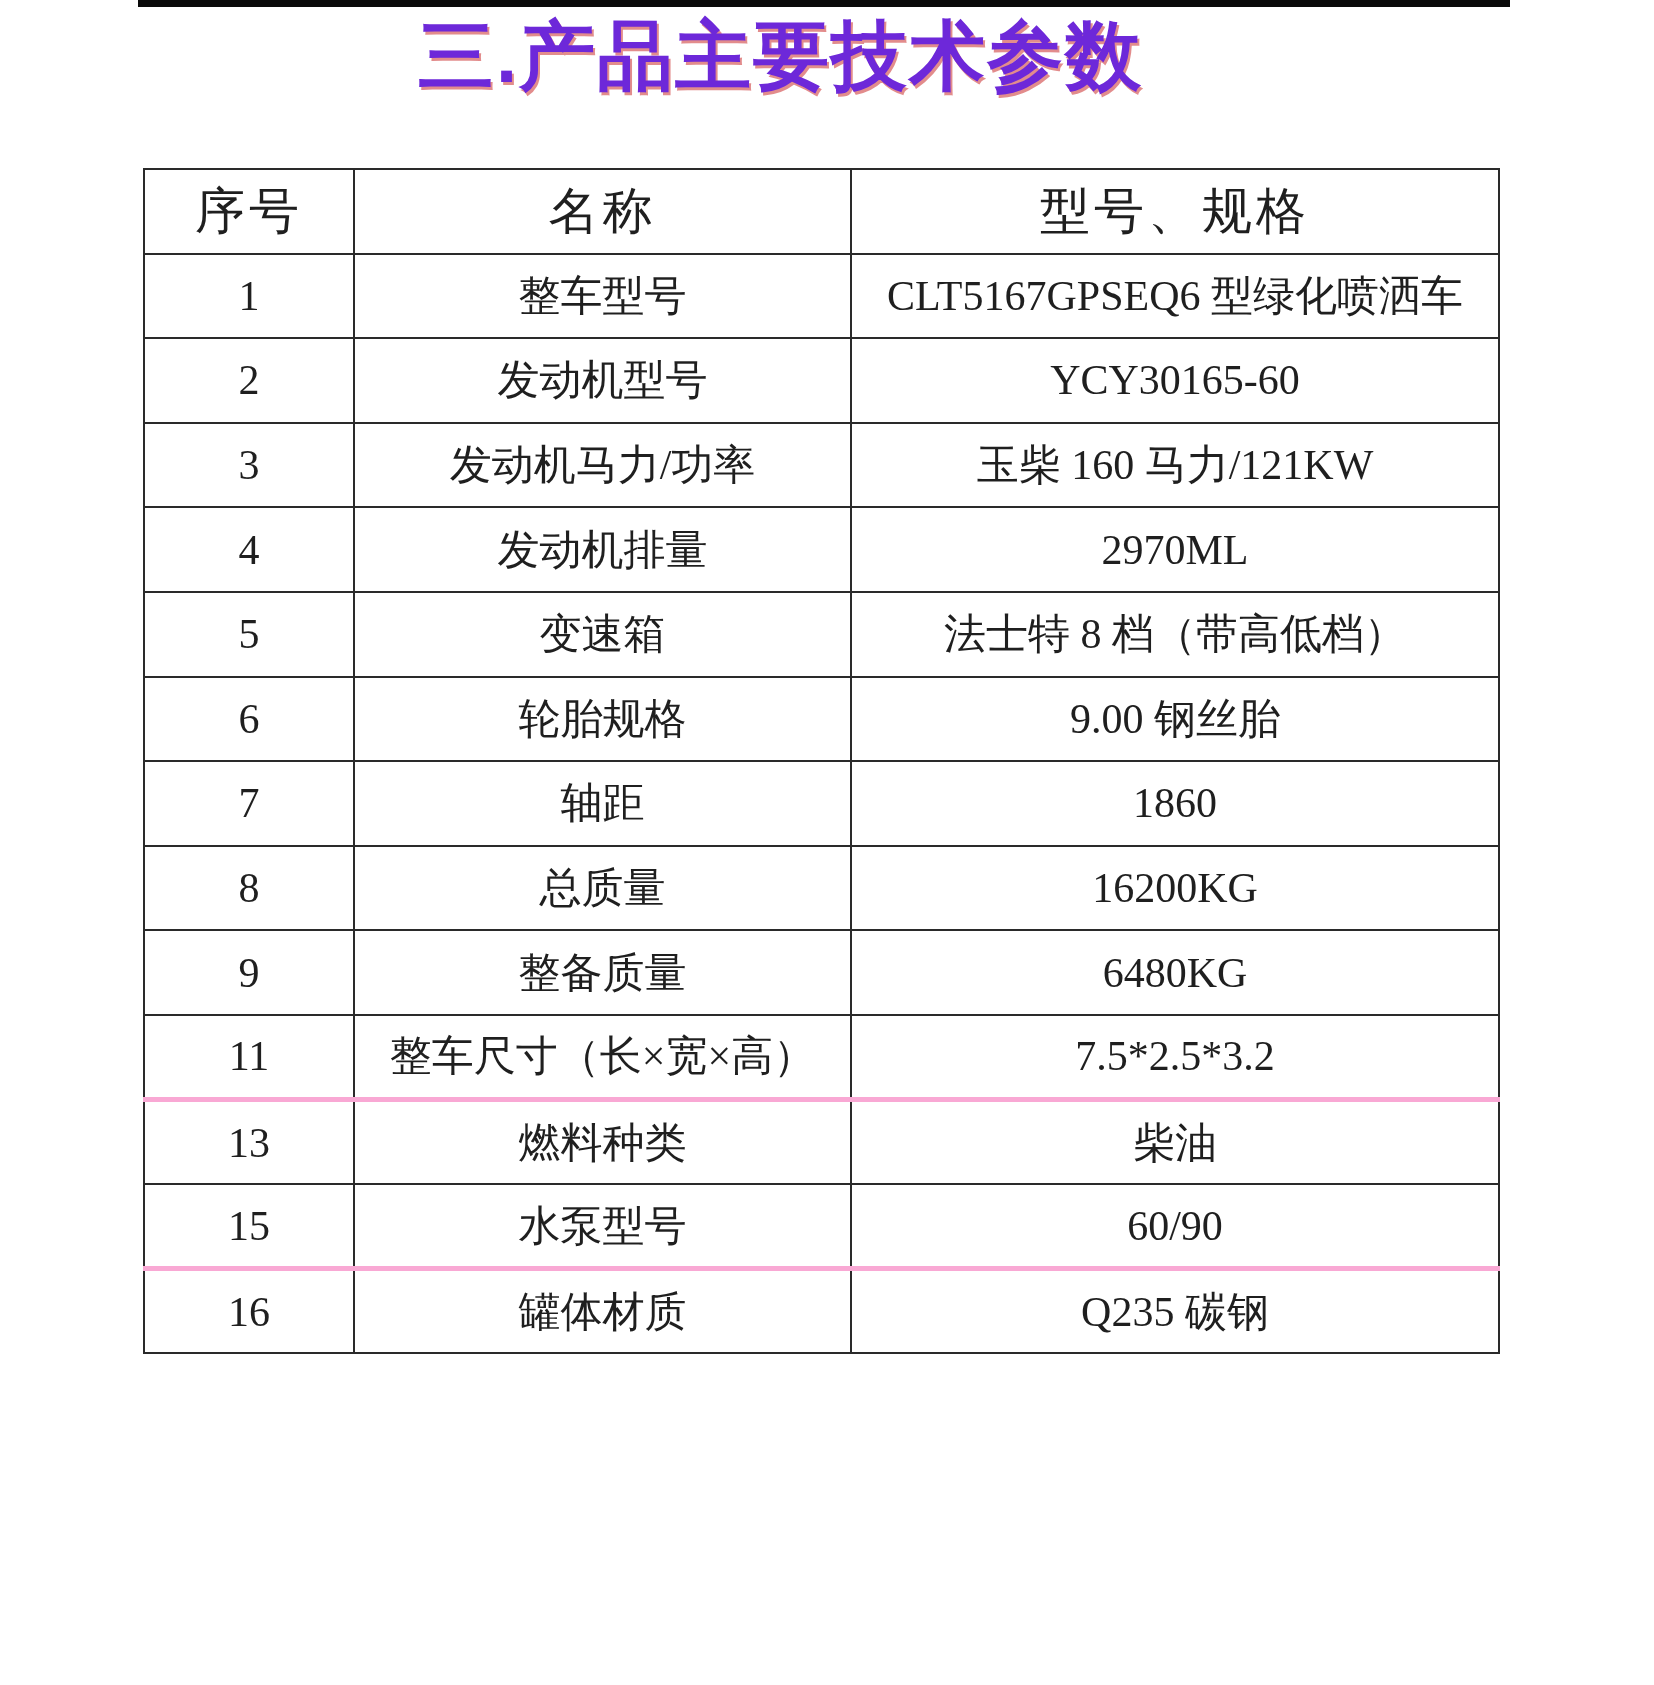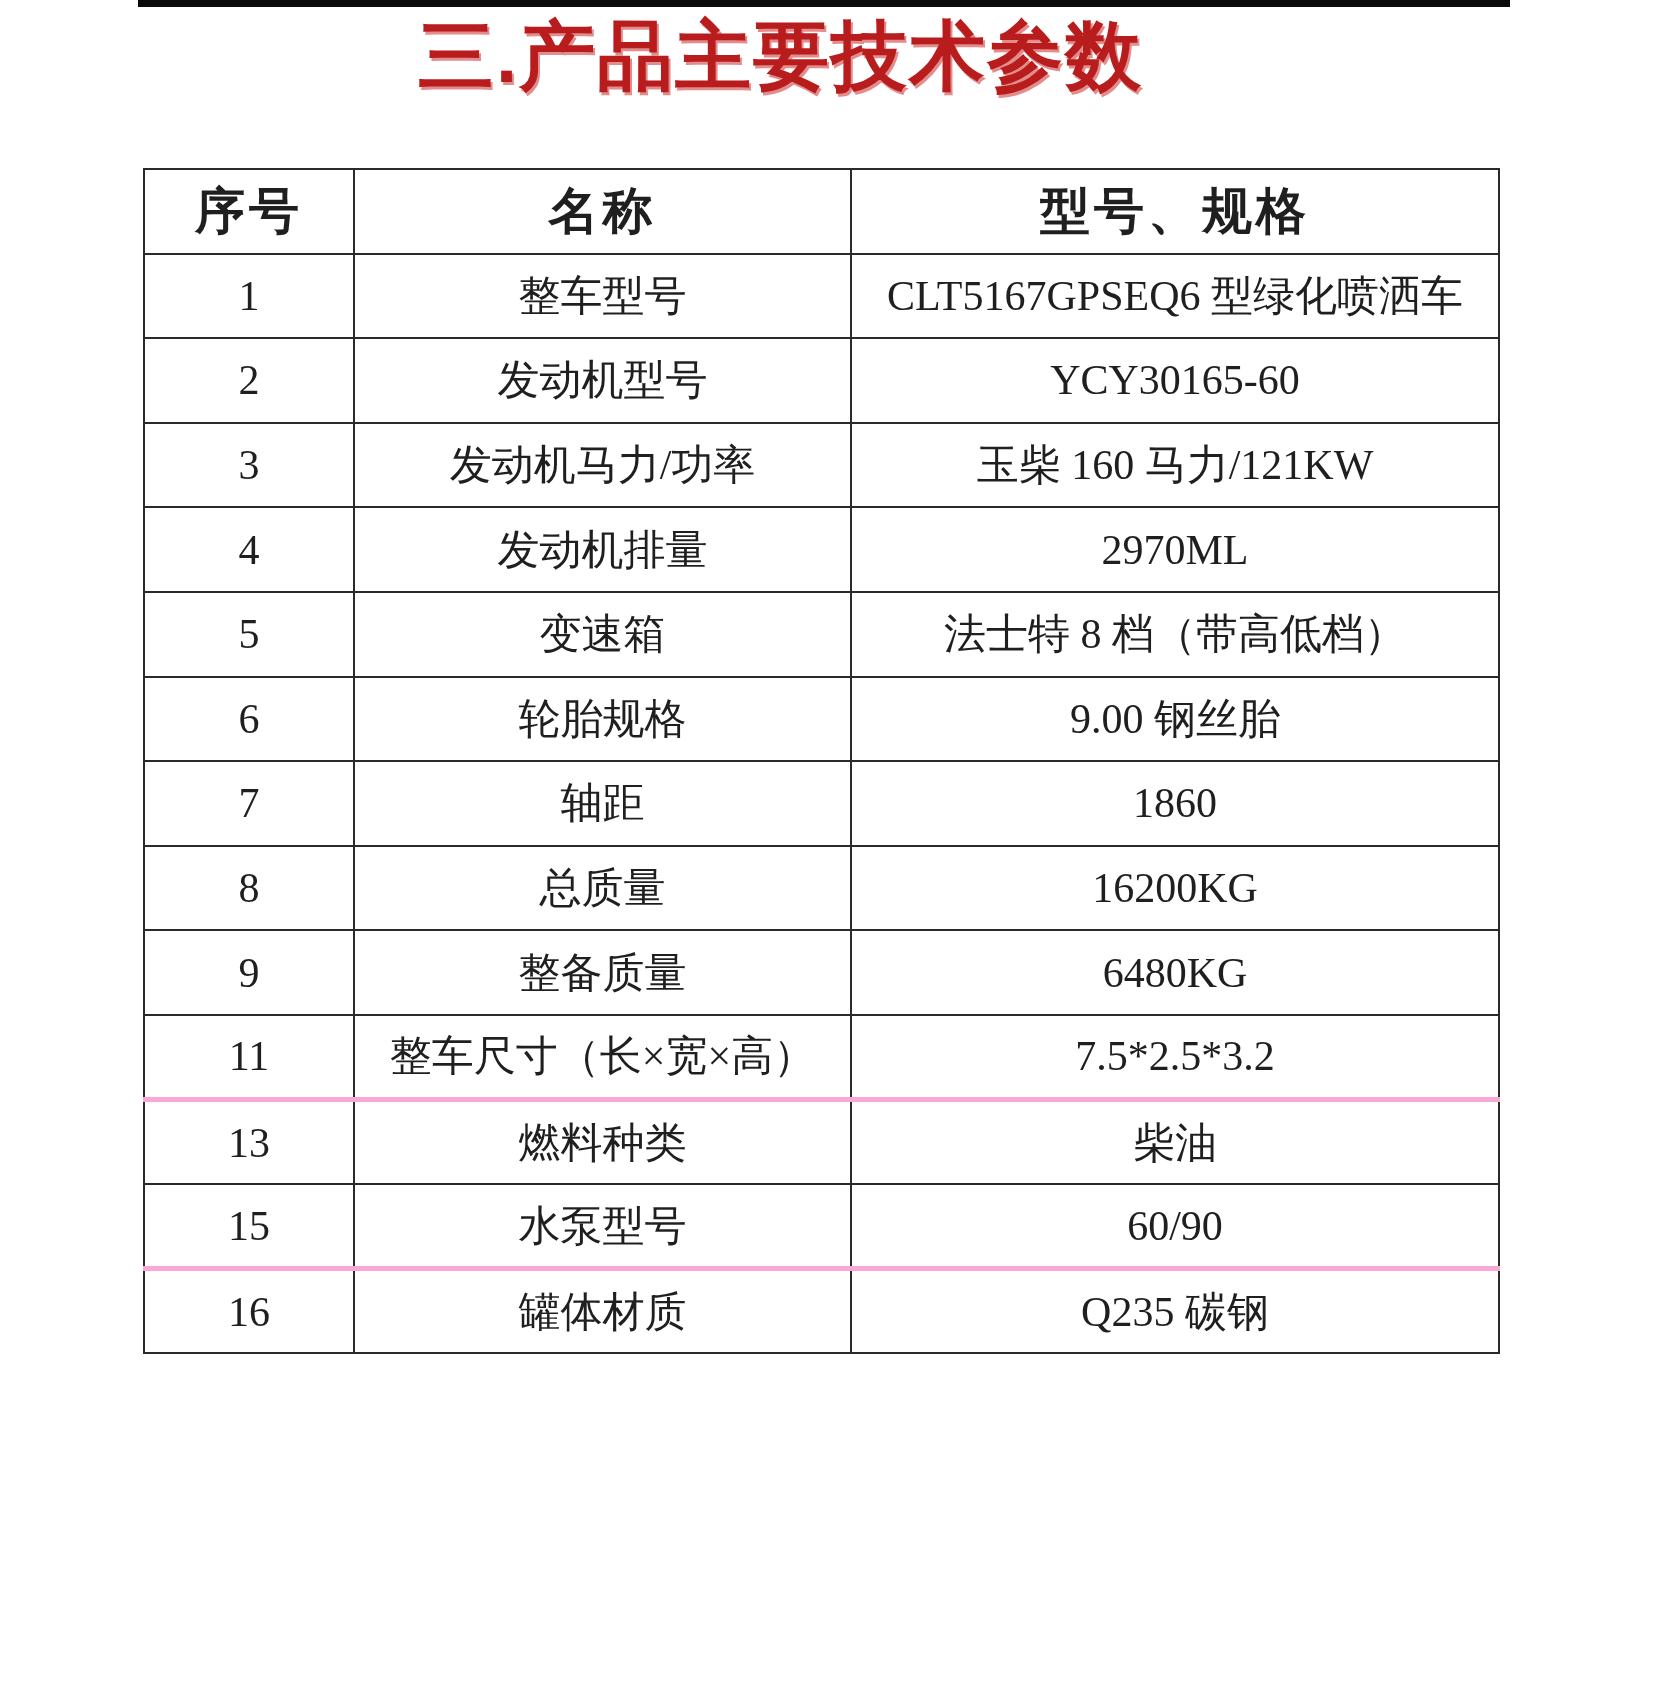--- a/index.html
+++ b/index.html
@@ -25,21 +25,21 @@
     left: 143px;
     top: 10px;
     width: 1355px;
     text-align: center;
     transform: translateX(-40px);
     font-family: "Liberation Sans", "DejaVu Sans", sans-serif;
     font-weight: 900;
     font-size: 76px;
     line-height: 92px;
     letter-spacing: 2px;
-    color: #b91c1c;
+    color: #6d28d9;
     text-shadow: 2px 3px 0 rgba(190, 0, 0, 0.45);
     white-space: nowrap;
   }
   table.spec-table {
     position: absolute;
     left: 143px;
     top: 168px;
     width: 1355px;
     border-collapse: collapse;
     table-layout: fixed;
@@ -48,21 +48,21 @@
   .spec-table td {
     border: 2px solid #2a2a2a;
     height: 84.6px;
     text-align: center;
     vertical-align: middle;
     overflow: hidden;
     white-space: nowrap;
   }
   .spec-table th {
     font-size: 50px;
-    font-weight: 700;
+    font-weight: 400;
     letter-spacing: 4px;
     border-radius: 26px;
   }
   .spec-table td {
     font-size: 42px;
     font-weight: 400;
   }
   .spec-table tr.thick-top th,
   .spec-table tr.thick-top td {
     border-top: 5px solid #f9a8d4;

